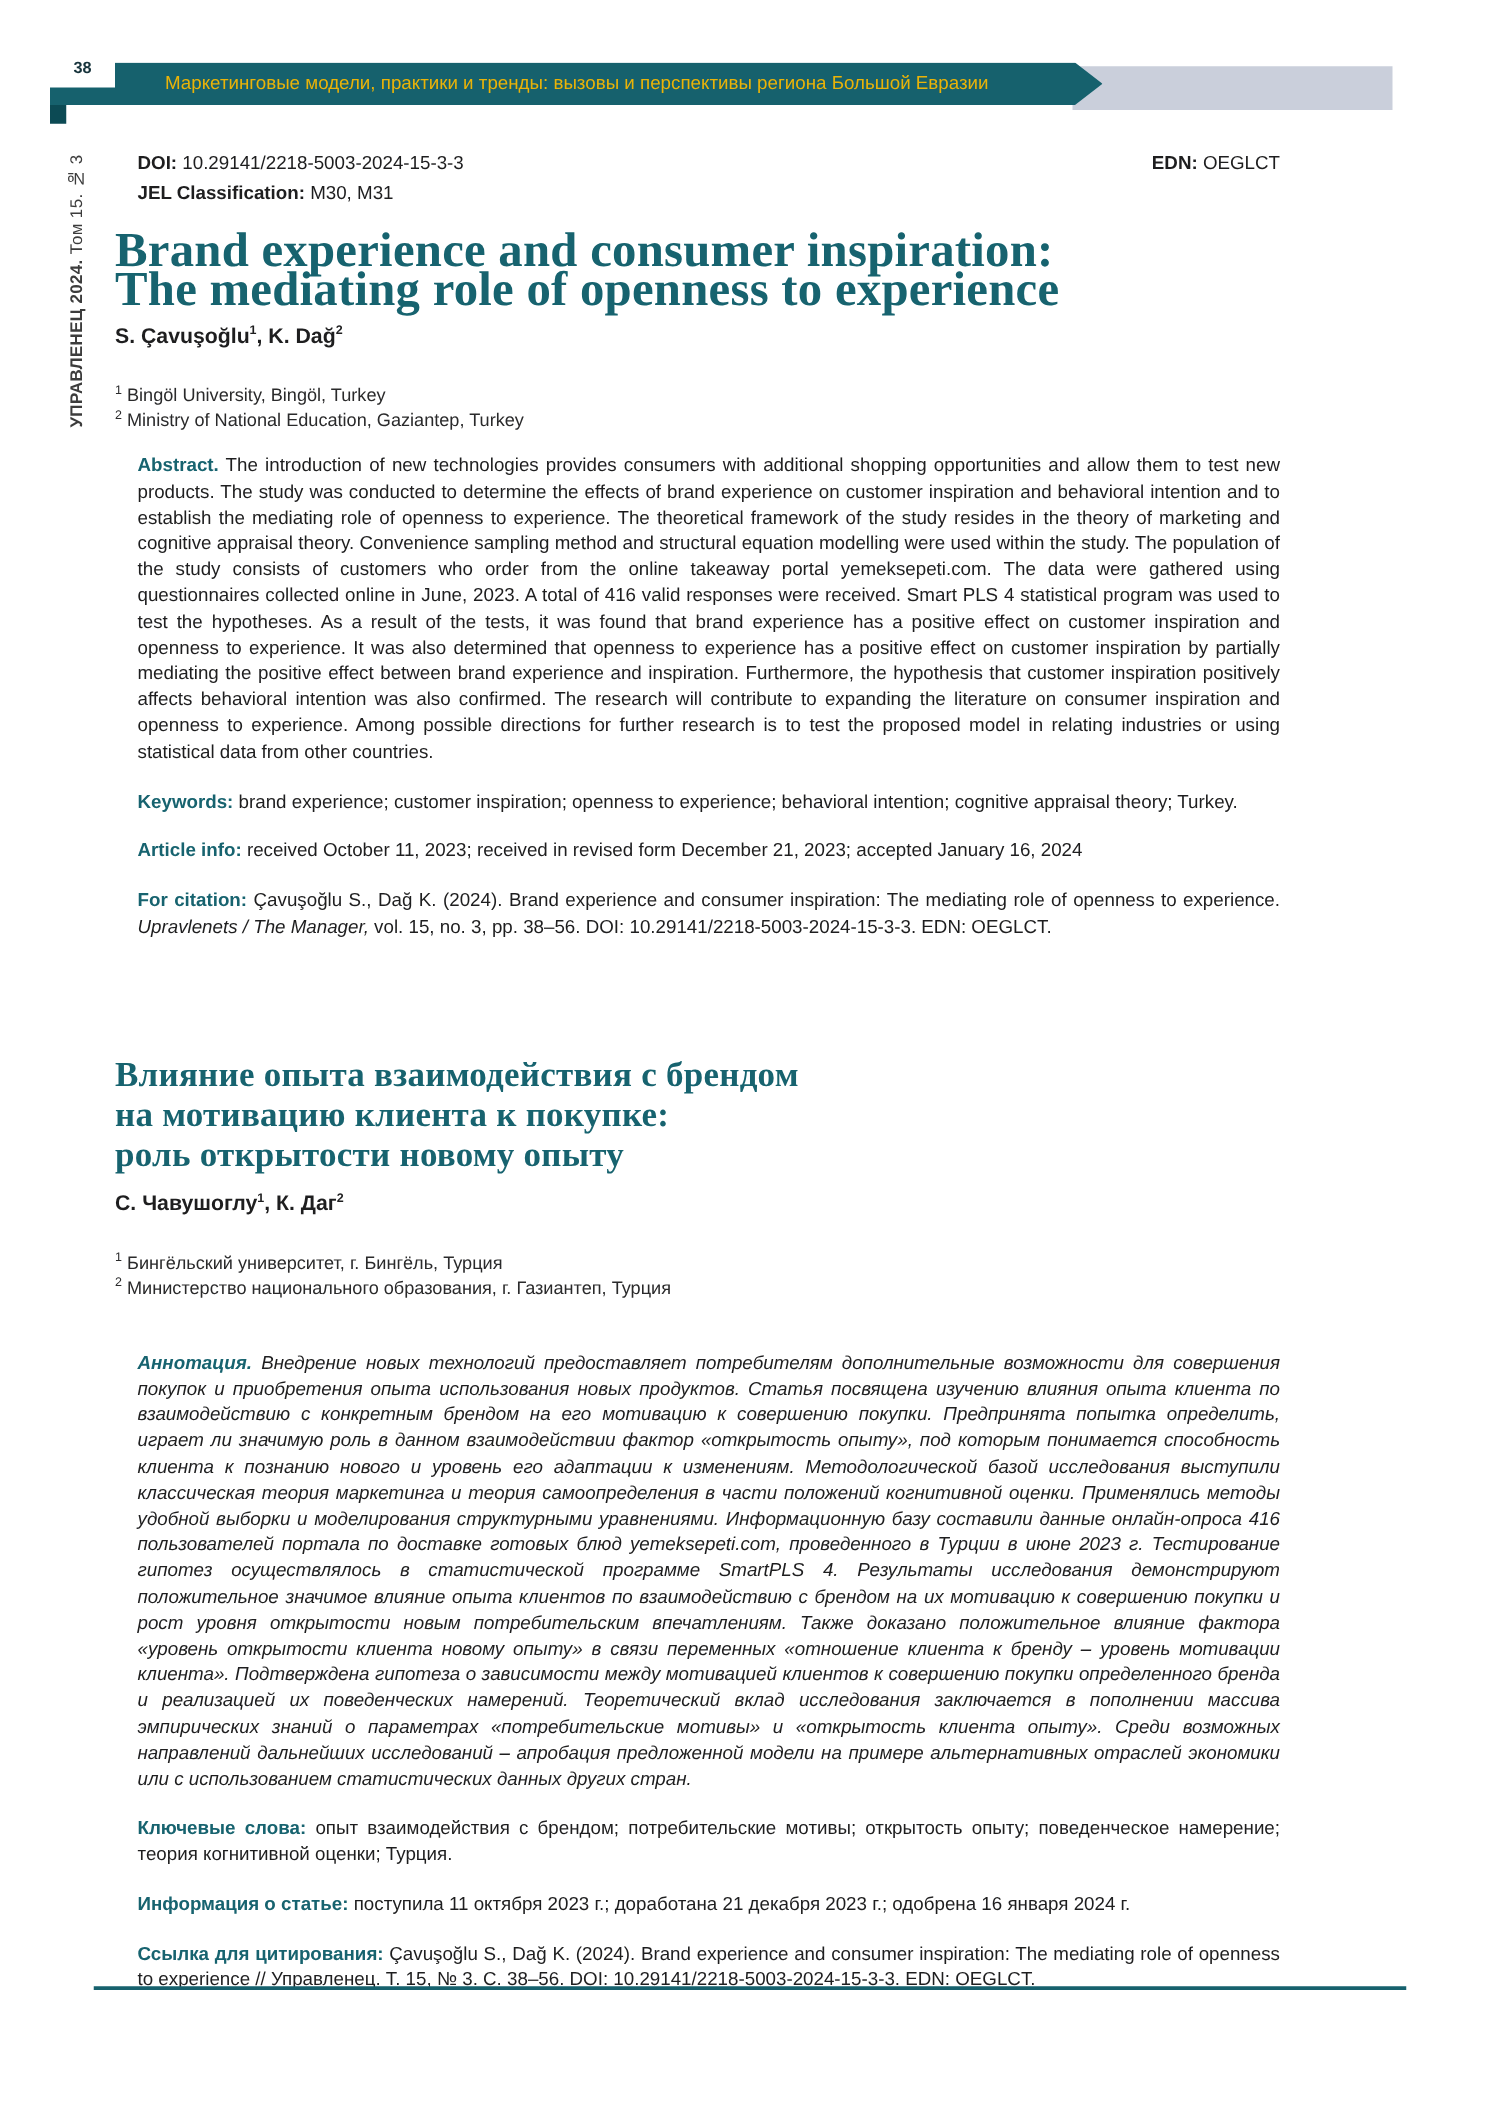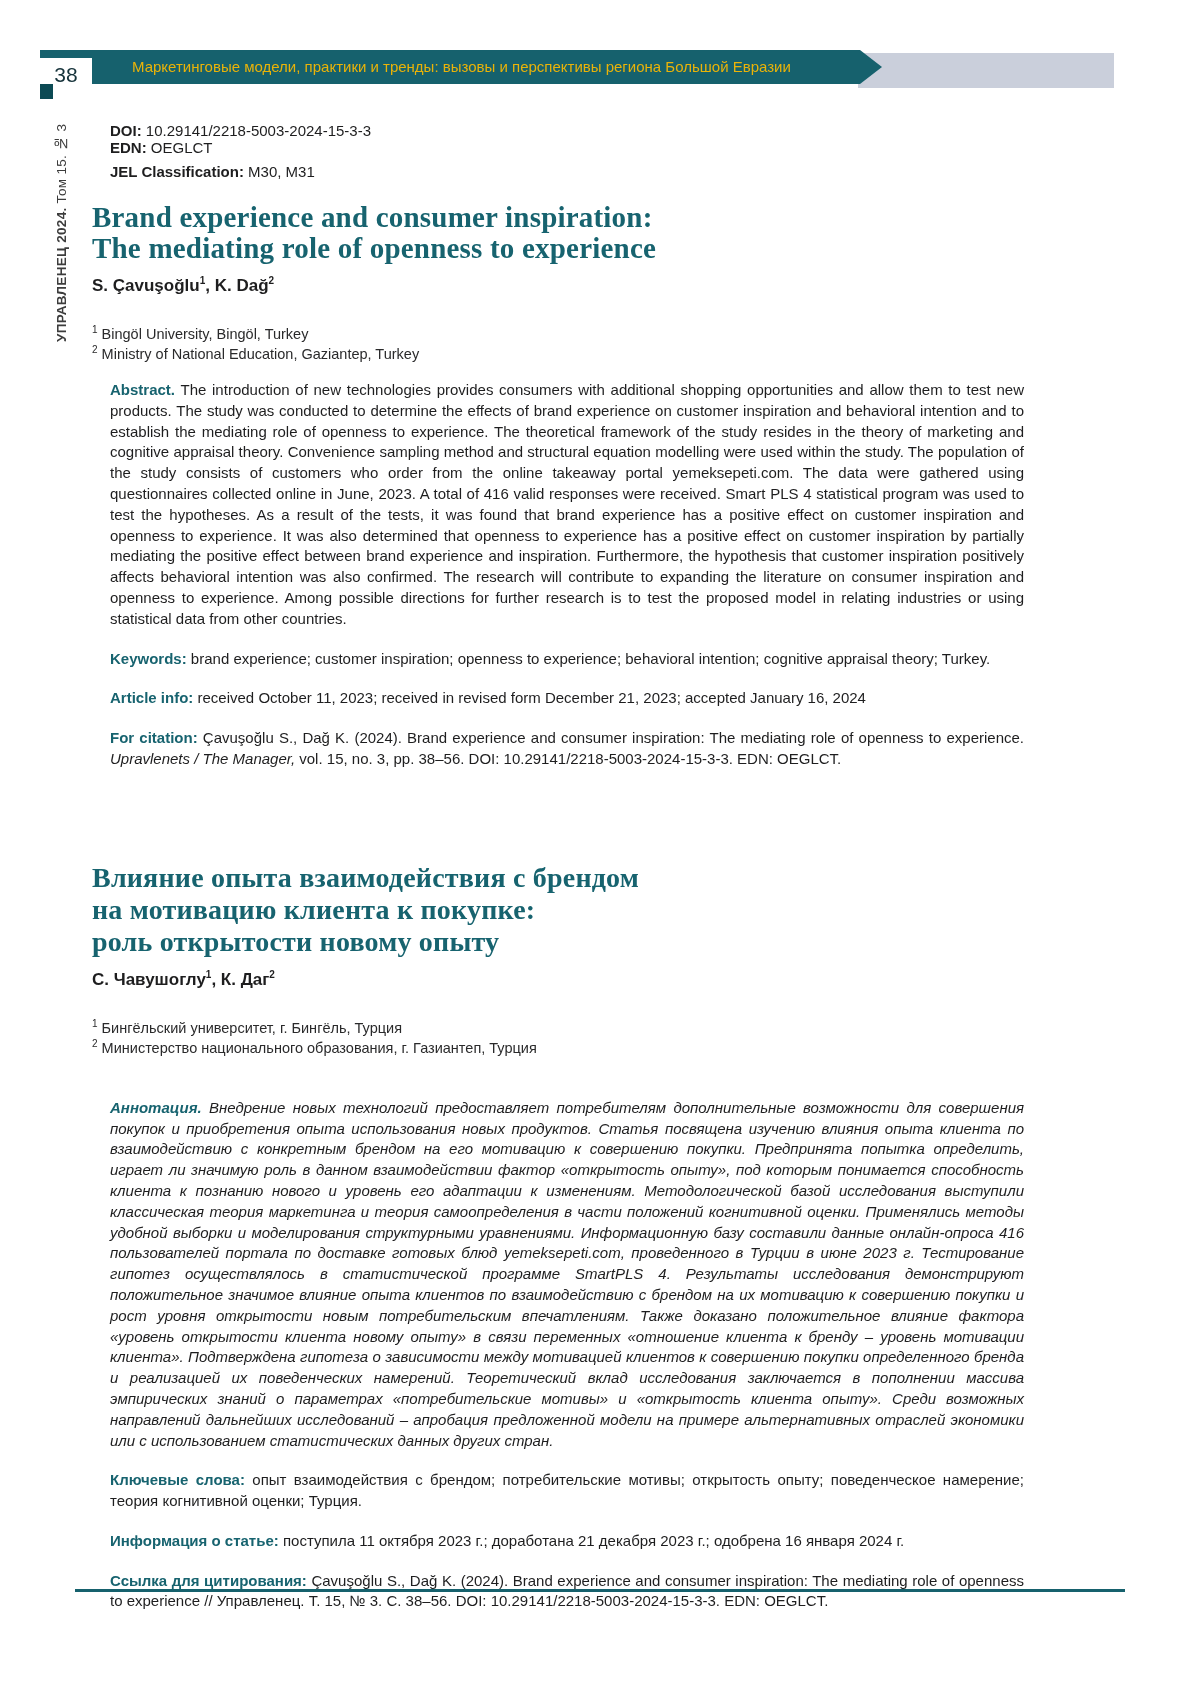--- a/index.html
+++ b/index.html
@@ -12,41 +12,41 @@
   .band-gray { position:absolute; left:858px; top:53px; width:256px; height:35px; background:#cacfdb; }
   .band {
     position:absolute; left:40px; top:50px; width:842px; height:34px; background:#16616d;
     clip-path:polygon(0 0, calc(100% - 22px) 0, 100% 50%, calc(100% - 22px) 100%, 0 100%);
   }
   .band .running {
     display:block; padding-left:92px; line-height:34px; color:#eab308;
     font-size:15px; white-space:nowrap;
   }
   .pagenum-tab {
-    position:absolute; left:40px; top:58px; width:52px; height:34px; background:#ffffff;
+    position:absolute; left:40px; top:36px; width:52px; height:34px; background:#ffffff;
     display:flex; align-items:center; justify-content:center;
-    font-weight:normal; font-size:21px; color:#15323a;
+    font-weight:bold; font-size:13px; color:#15323a;
   }
   .ribbon-fold { position:absolute; left:40px; top:84px; width:13px; height:15px; background:#0c4a54; }
   
   .side-vert {
     position:absolute; left:48px; top:112px; height:230px; width:26px;
     writing-mode:vertical-rl; transform:rotate(180deg);
     font-size:13.5px; color:#3c3c3c; letter-spacing:0.3px; text-align:left;
     display:flex; align-items:center;
   }
   .side-vert .b { font-weight:bold; }
   
   .main { position:absolute; left:92px; top:122px; width:932px; }
-  .meta-row { display:flex; justify-content:space-between; padding-left:18px; font-size:15px;flex-direction:column; }
+  .meta-row { display:flex; justify-content:space-between; padding-left:18px; font-size:15px; }
   .jel-row { padding-left:18px; margin-top:7px; font-size:15px; }
   .blab { font-weight:bold; }
   .title-en {
     font-family:"Liberation Serif", serif; font-weight:bold; color:#17636f;
-    font-size:29px; line-height:31px; margin-top:22px; letter-spacing:0.2px;
+    font-size:39px; line-height:31px; margin-top:22px; letter-spacing:0.2px;
   }
   .title-ru {
     font-family:"Liberation Serif", serif; font-weight:bold; color:#17636f;
     font-size:28px; line-height:32px; margin-top:92px; letter-spacing:0.2px;
   }
   .authors { margin-top:12px; font-weight:bold; font-size:17px; }
   .affils { margin-top:28px; font-size:14.5px; line-height:20px; color:#2a2a2b; }
   sup { font-size:10px; line-height:0; }
   .para {
     margin-top:16px; padding-left:18px; text-align:justify;

